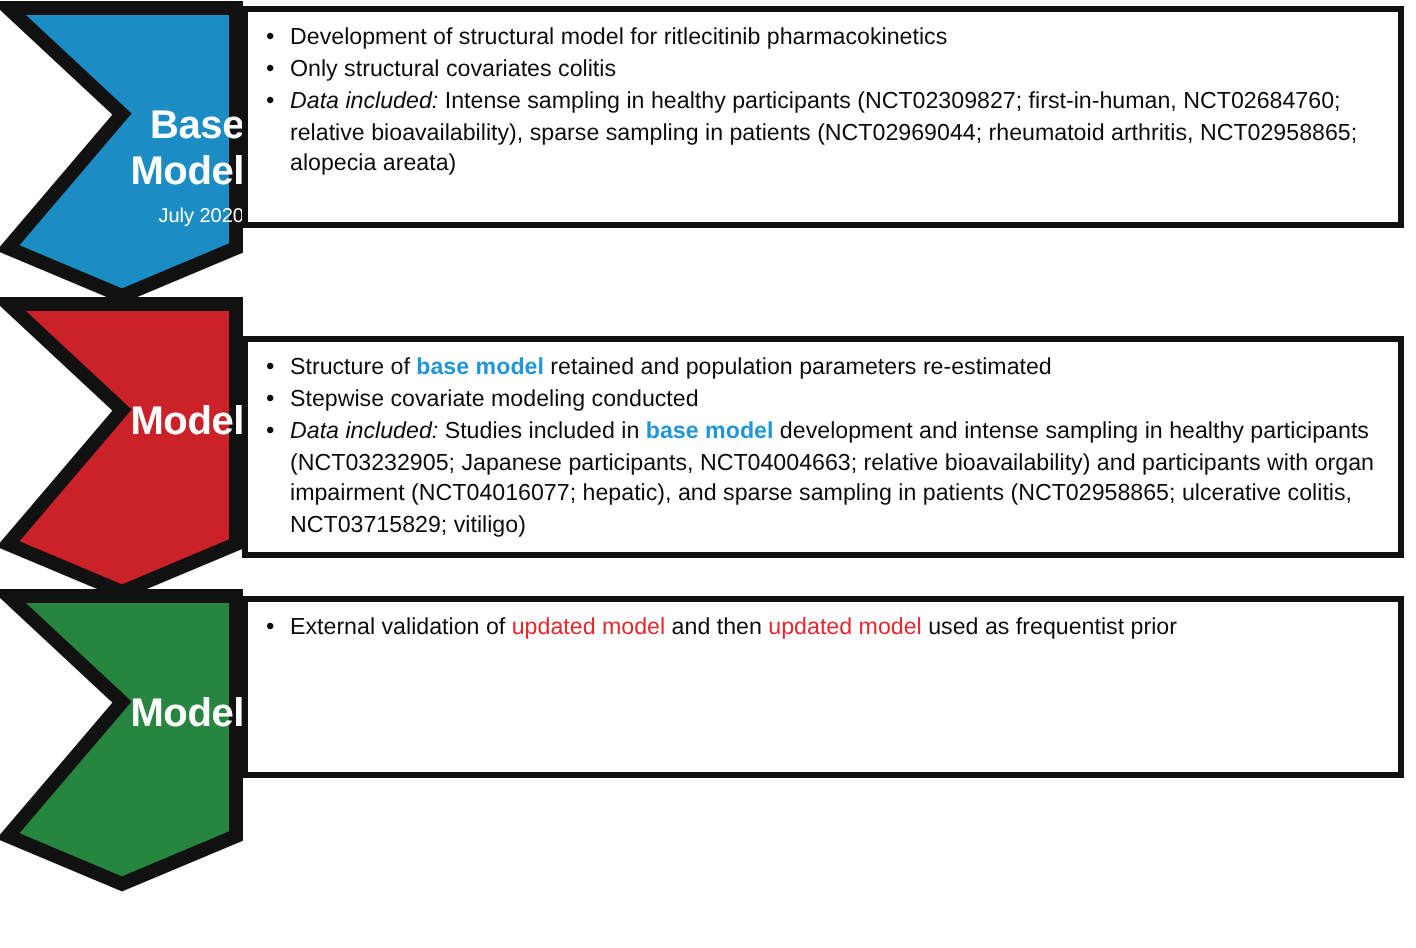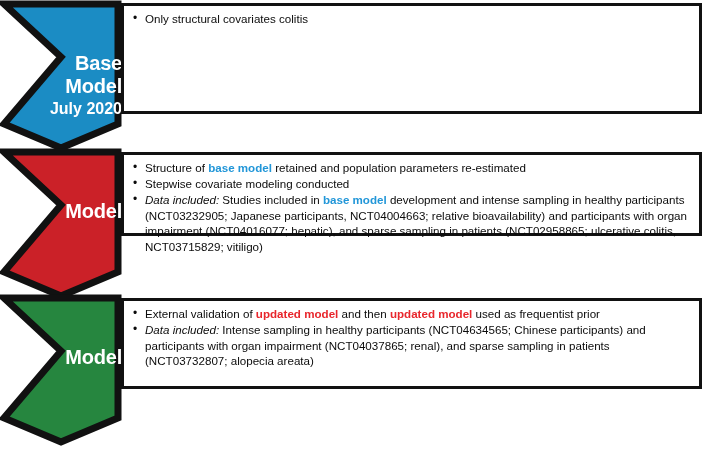--- a/index.html
+++ b/index.html
@@ -54,38 +54,38 @@
     color: #ffffff;
     pointer-events: none;
   }
   .chev-line {
     font-size: 20px;
     font-weight: bold;
     line-height: 23px;
     letter-spacing: -0.2px;
   }
   .chev-date {
-    font-size: 16px;
-    font-weight: bold;
+    font-size: 10px;
+    font-weight: normal;
     line-height: 16px;
     margin-top: 3px;
   }
 
   
   .box {
     position: absolute;
     left: 121px;
     width: 581px;
     box-sizing: border-box;
     border: 3px solid #111111;
     background: #ffffff;
     padding: 5px 8px 5px 8px;
   }
   .stage-1 .box { top: 3px;  height: 111px; }
-  .stage-2 .box { top: 4px;  height: 84px; }
+  .stage-2 .box { top: 20px;  height: 111px; }
   .stage-3 .box { top: 4px;  height: 91px;  }
 
   .bullets {
     list-style: none;
     margin: 0;
     padding: 0;
   }
   .bullets > li {
     position: relative;
     padding-left: 13px;
@@ -97,21 +97,21 @@
   .bullets > li::before {
     content: "\2022";
     position: absolute;
     left: 1px;
     top: -0.5px;
     font-size: 12px;
     line-height: 15.6px;
   }
   .it { font-style: italic; }
   .b-blue { font-weight: bold; color: #2196d8; }
-  .b-red  { font-weight: bold; color: #e8262c; }
+  .b-red  { font-weight: normal; color: #e8262c; }
 </style>
 </head>
 <body>
 
 <div id="diagram">
 
   <div class="stage stage-1">
 
     <div class="chevron">
       <svg viewBox="0 0 122 152" preserveAspectRatio="none">
@@ -120,21 +120,28 @@
       <div class="chevron-labels">
         <div class="chev-line">Base</div>
         <div class="chev-line">Model</div>
         <div class="chev-date">July 2020</div>
       </div>
     </div>
 
     <div class="box">
       <ul class="bullets">
         <li>
+          <span>Development of structural model for ritlecitinib pharmacokinetics</span>
+        </li>
+        <li>
           <span>Only structural covariates colitis</span>
+        </li>
+        <li>
+          <span class="it">Data included:</span>
+          <span> Intense sampling in healthy participants (NCT02309827; first-in-human, NCT02684760; relative bioavailability), sparse sampling in patients (NCT02969044; rheumatoid arthritis, NCT02958865; alopecia areata)</span>
         </li>
       </ul>
     </div>
   </div>
 
   <div class="stage stage-2">
 
     <div class="chevron">
       <svg viewBox="0 0 122 152" preserveAspectRatio="none">
         <polygon points="4,4 118,4 118,124 61,148 4,124 61,57" fill="#cb2128" stroke="#111111" stroke-width="7" stroke-linejoin="miter"></polygon>
@@ -168,20 +175,17 @@
       <div class="chevron-labels">
         <div class="chev-line">Model</div>
       </div>
     </div>
 
     <div class="box">
       <ul class="bullets">
         <li>
           <span>External validation of </span><span class="b-red">updated model</span><span> and then </span><span class="b-red">updated model</span><span> used as frequentist prior</span>
         </li>
-        <li>
-          <span class="it">Data included:</span><span> Intense sampling in healthy participants (NCT04634565; Chinese participants) and participants with organ impairment (NCT04037865; renal), and sparse sampling in patients (NCT03732807; alopecia areata)</span>
-        </li>
       </ul>
     </div>
   </div>
 
 </div>
 
 </body></html>

